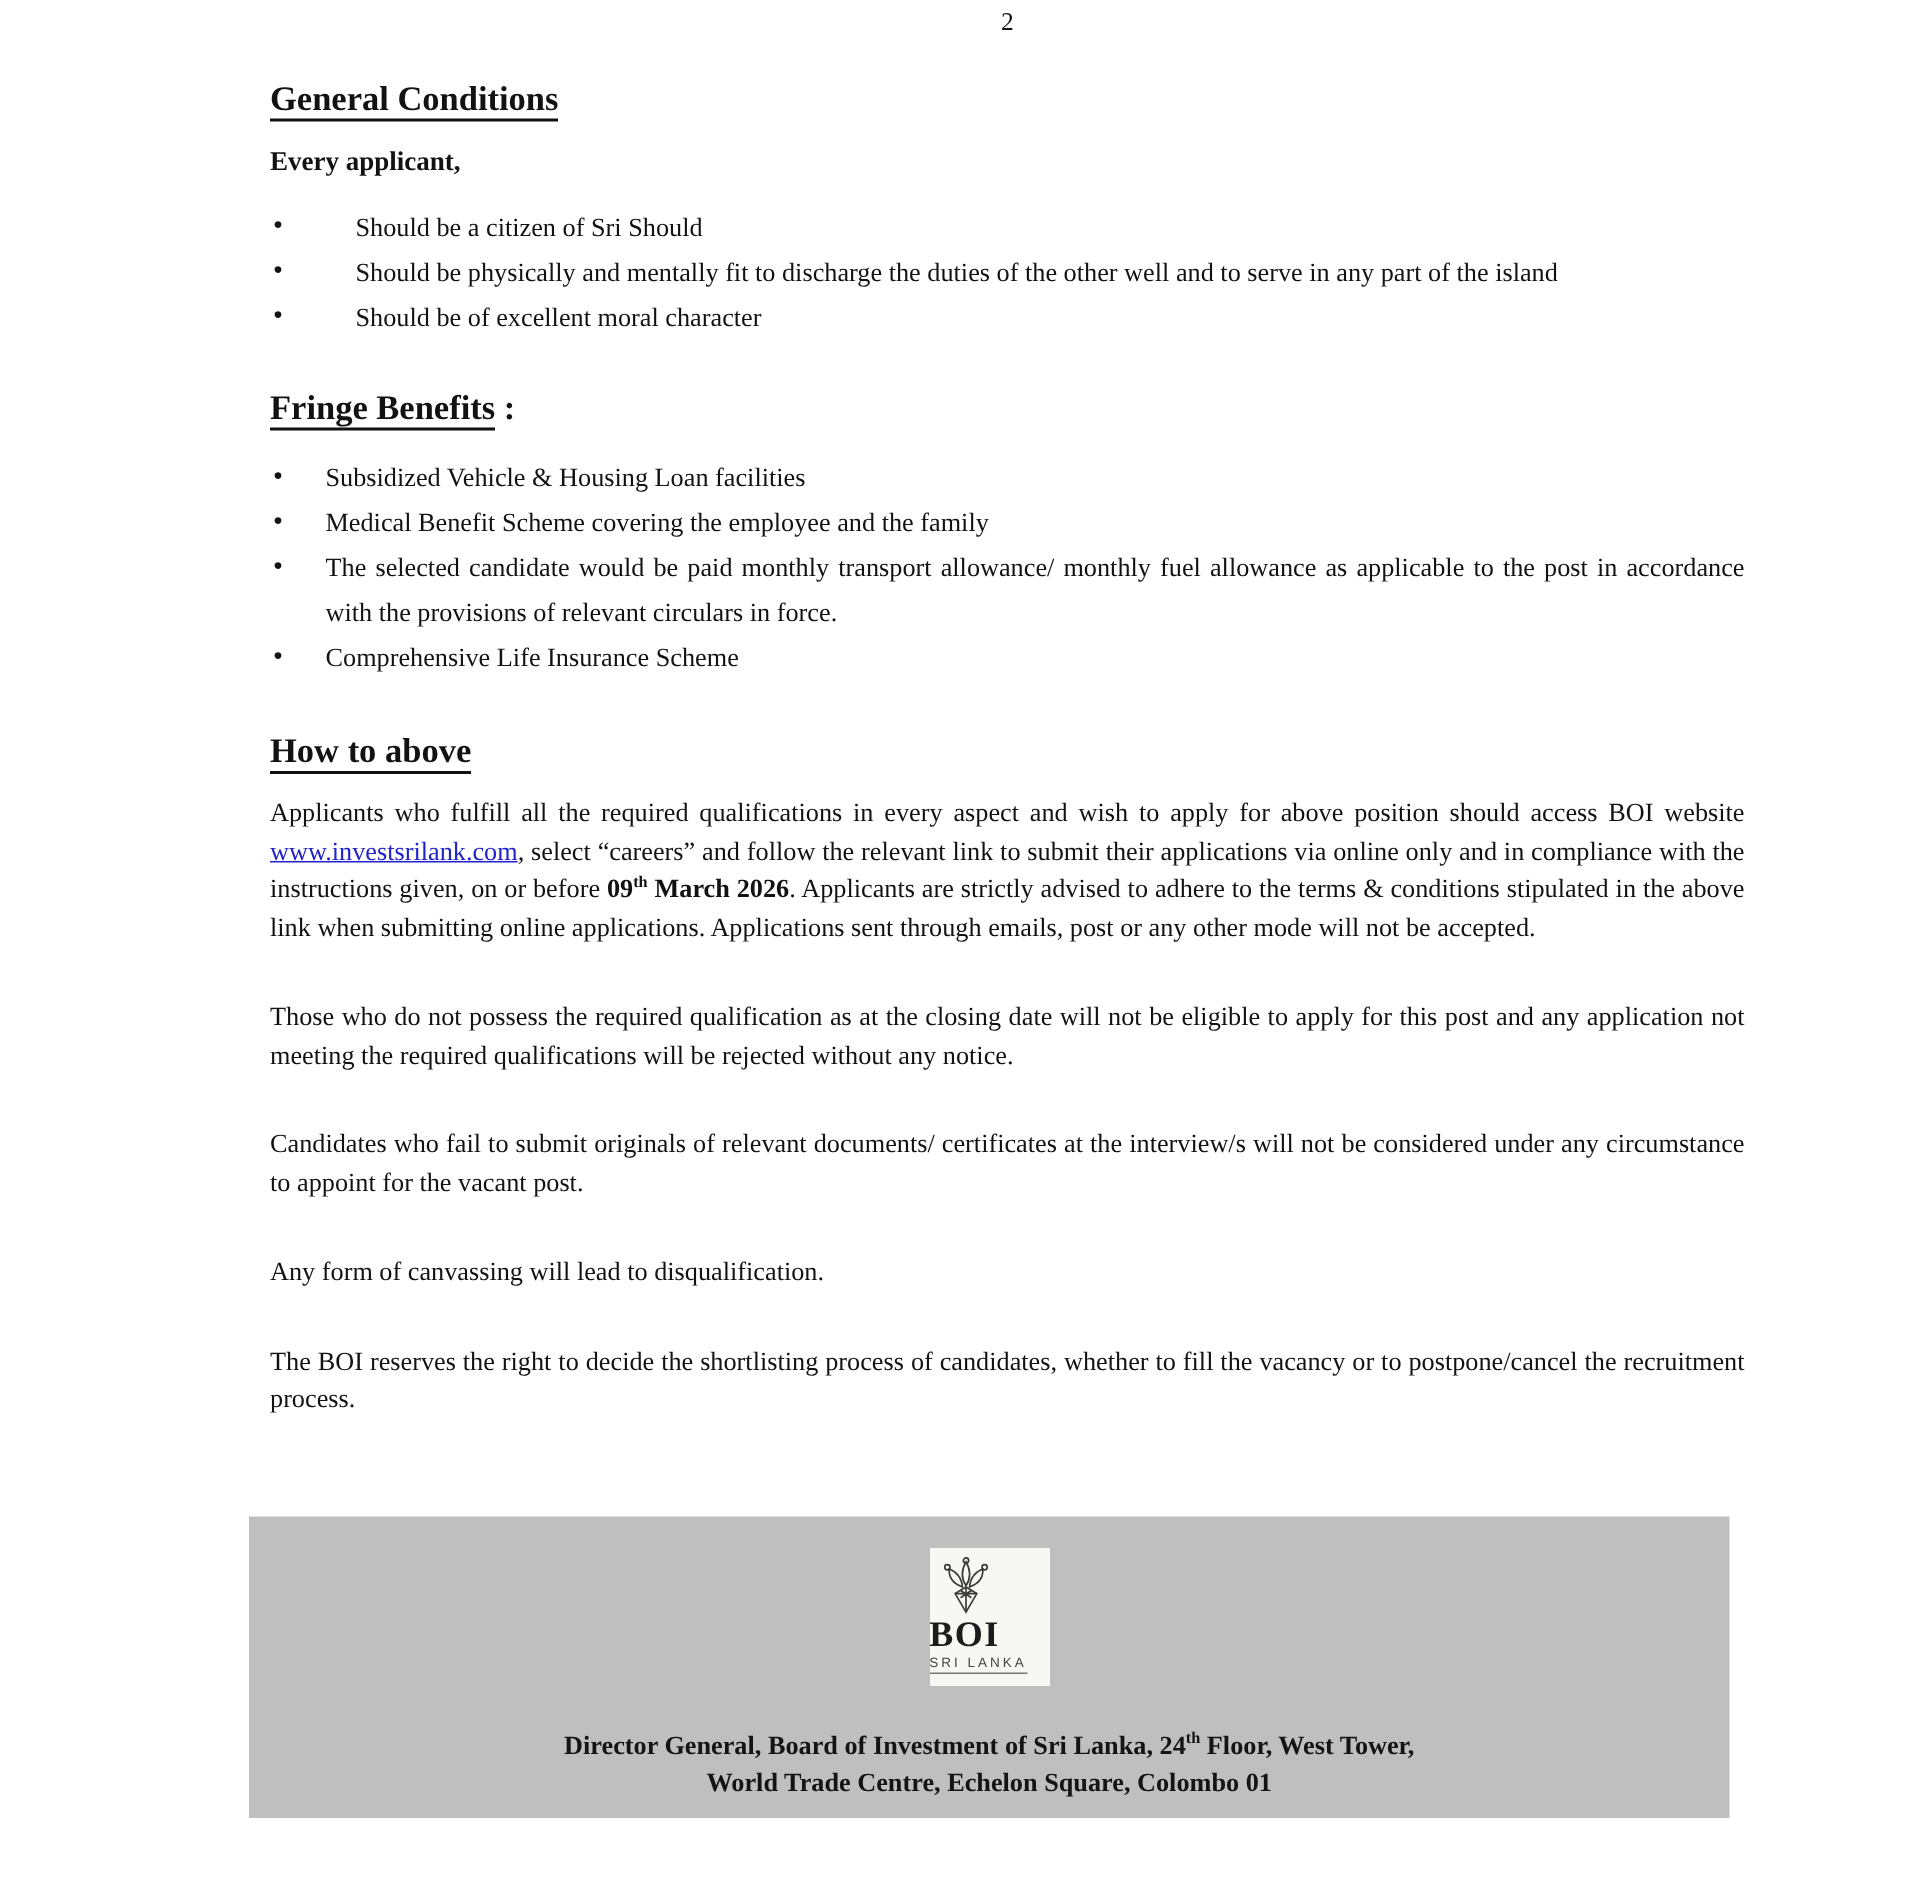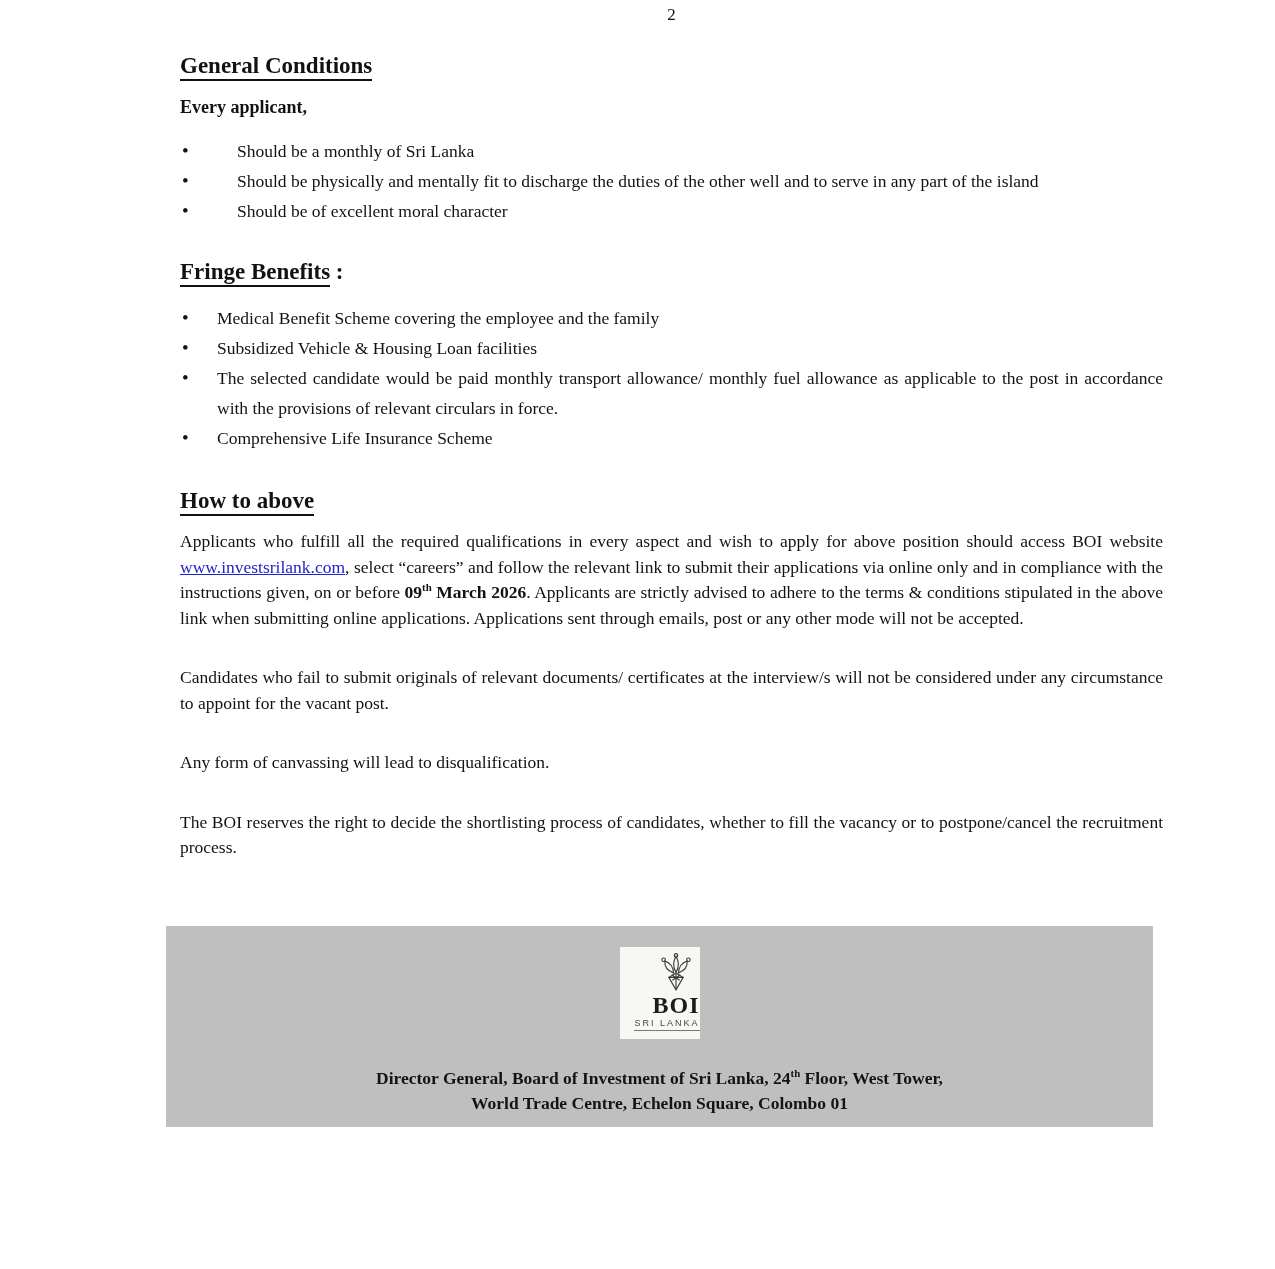--- a/index.html
+++ b/index.html
@@ -90,21 +90,21 @@
     width: 987px;
     height: 201px;
     background: #bfbfbf;
     text-align: center;
     box-sizing: border-box;
     padding-top: 21px;
   }
   .logo-box {
     display: inline-flex;
     flex-direction: column;
-    align-items: flex-end;
+    align-items: flex-start;
     justify-content: flex-start;
     width: 80px;
     height: 92px;
     background: #f7f7f3;
     box-sizing: border-box;
     padding-top: 6px;
   }
   .logo-acronym {
     font-family: "Liberation Serif", serif;
     font-weight: bold;
@@ -138,38 +138,39 @@
 
   <div class="page-number">2</div>
 
   <div class="content">
 
     <h2 class="heading h-gc"><span class="u">General Conditions</span></h2>
 
     <div class="intro">Every applicant,</div>
 
     <ul class="blist gc-list">
-      <li>Should be a monthly of Sri Lanka</li>
+      <li>Should be a citizen of Sri Should</li>
       <li>Should be physically and mentally fit to discharge the duties of the other well and to serve in any part of the island</li>
       <li>Should be of excellent moral character</li>
     </ul>
 
     <h2 class="heading h-fb"><span class="u">Fringe Benefits</span><span> :</span></h2>
 
     <ul class="blist fb-list">
+      <li>Subsidized Vehicle &amp; Housing Loan facilities</li>
       <li>Medical Benefit Scheme covering the employee and the family</li>
-      <li>Subsidized Vehicle &amp; Housing Loan facilities</li>
       <li>The selected candidate would be paid monthly transport allowance/ monthly fuel allowance as applicable to the post in accordance with the provisions of relevant circulars in force.</li>
       <li>Comprehensive Life Insurance Scheme</li>
     </ul>
 
     <h2 class="heading h-ha"><span class="u">How to above</span></h2>
 
     <p class="para para-first"><span>Applicants who fulfill all the required qualifications in every aspect and wish to apply for above position should access BOI website </span><a class="doc-link">www.investsrilank.com</a><span>, select “careers” and follow the relevant link to submit their applications via online only and in compliance with the instructions given, on or before </span><span class="bold"><span>09</span><sup>th</sup><span> March 2026</span></span><span>. Applicants are strictly advised to adhere to the terms &amp; conditions stipulated in the above link when submitting online applications. Applications sent through emails, post or any other mode will not be accepted.</span></p>
 
+    <p class="para">Those who do not possess the required qualification as at the closing date will not be eligible to apply for this post and any application not meeting the required qualifications will be rejected without any notice.</p>
 
     <p class="para">Candidates who fail to submit originals of relevant documents/ certificates at the interview/s will not be considered under any circumstance to appoint for the vacant post.</p>
 
     <p class="para">Any form of canvassing will lead to disqualification.</p>
 
     <p class="para">The BOI reserves the right to decide the shortlisting process of candidates, whether to fill the vacancy or to postpone/cancel the recruitment process.</p>
 
   </div>
 
   <div class="footer">

